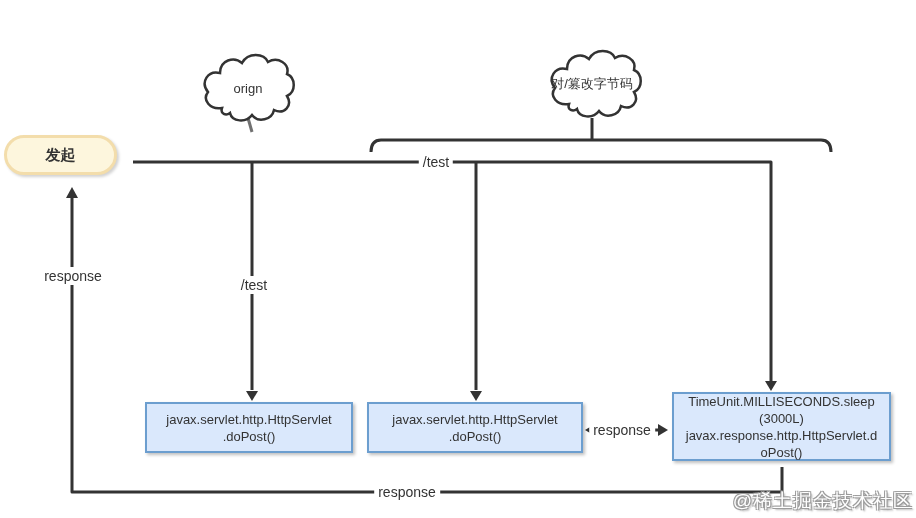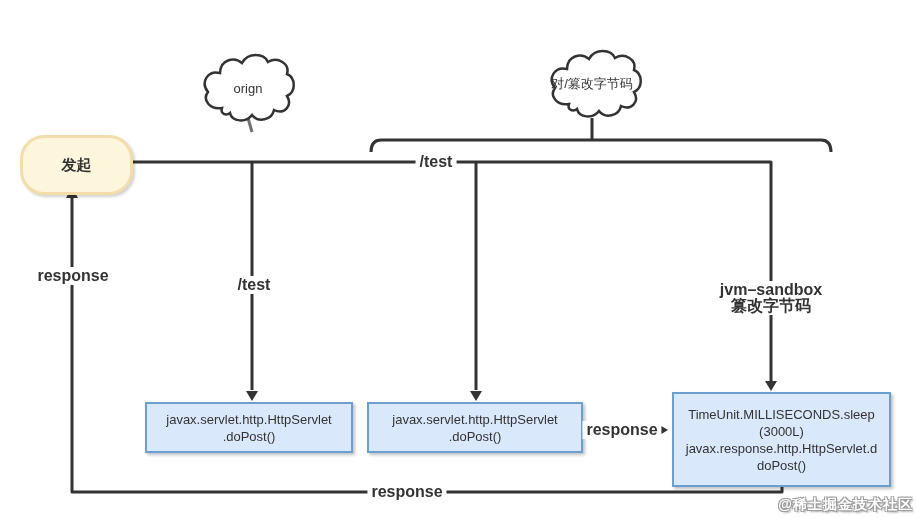--- a/index.html
+++ b/index.html
@@ -15,39 +15,39 @@
   .stub{stroke:#4d4d4d;stroke-width:3;fill:none;opacity:.8;}
   .arrow{fill:var(--line,#333);}
   .cloud{fill:#ffffff;stroke:var(--line,#333);stroke-width:2.5;}
   .cloud-label{
     position:absolute;transform:translate(-50%,-50%);
     font-size:13px;color:var(--label-text,#333);white-space:nowrap;text-align:center;
   }
   .edge-label{
     position:absolute;transform:translate(-50%,-50%);
     background:var(--background,#fff);color:var(--label-text,#333);
-    font-size:16px;line-height:16px;padding:1px 4px;white-space:nowrap;text-align:center;font-weight:bold;
+    font-size:14px;line-height:16px;padding:1px 4px;white-space:nowrap;text-align:center;
   }
   .node-box{
     position:absolute;box-sizing:border-box;
     background:var(--box-fill,#dae8fc);border:2px solid var(--box-border,#6c9ecf);
     display:flex;flex-direction:column;justify-content:center;align-items:center;
     color:var(--label-text,#333);font-size:13px;line-height:17px;text-align:center;
     box-shadow:2px 2px 3px rgba(0,0,0,0.25);
   }
   .initiator{
     position:absolute;box-sizing:border-box;
     background:var(--initiator-fill,#fdf6dd);border:3px solid var(--initiator-border,#f3ddab);
     border-radius:24px;display:flex;justify-content:center;align-items:center;
     color:var(--label-text,#333);font-size:15px;font-weight:bold;
     box-shadow:2px 2px 3px rgba(0,0,0,0.18);
   }
   .watermark{
     position:absolute;right:3px;bottom:4px;
-    font-size:14px;font-weight:bold;color:#ffffff;letter-spacing:1px;
+    font-size:19px;font-weight:normal;color:#ffffff;letter-spacing:1px;
     text-shadow:-1px -1px 0 #9c9c9c,1px -1px 0 #9c9c9c,-1px 1px 0 #9c9c9c,1px 1px 0 #9c9c9c,2px 2px 2px rgba(0,0,0,0.35);
     white-space:nowrap;
   }
 </style>
 </head>
 <body>
 
 <div class="diagram">
 
   <svg class="layer" width="916" height="518" viewBox="0 0 916 518">
@@ -75,46 +75,42 @@
     <path class="stub" d="M248 118 L252 132"></path>
 
     <path class="cloud" transform="translate(200,50)" d="M22 58 C10 60 2 50 8 42 C0 32 8 20 20 23 C20 10 34 6 42 13 C48 2 64 3 68 12 C78 6 90 14 87 24 C96 28 96 42 87 46 C93 56 84 65 74 60 C72 70 58 73 52 65 C46 73 32 72 30 63 C26 66 20 64 22 58 Z"></path>
 
     <path class="cloud" transform="translate(547,46)" d="M22 58 C10 60 2 50 8 42 C0 32 8 20 20 23 C20 10 34 6 42 13 C48 2 64 3 68 12 C78 6 90 14 87 24 C96 28 96 42 87 46 C93 56 84 65 74 60 C72 70 58 73 52 65 C46 73 32 72 30 63 C26 66 20 64 22 58 Z"></path>
   </svg>
 
   <div class="cloud-label" style="left:248px;top:88px">orign</div>
   <div class="cloud-label" style="left:592px;top:84px">对/篡改字节码</div>
 
-  <div class="initiator" style="left:20px;top:135px;width:113px;height:60px">
+  <div class="initiator" style="left:4px;top:135px;width:113px;height:40px">
     <span>发起</span>
   </div>
 
   <div class="node-box" style="left:145px;top:402px;width:208px;height:51px">
     <div>javax.servlet.http.HttpServlet</div>
     <div>.doPost()</div>
   </div>
 
   <div class="node-box" style="left:367px;top:402px;width:216px;height:51px">
     <div>javax.servlet.http.HttpServlet</div>
     <div>.doPost()</div>
   </div>
 
-  <div class="node-box" style="left:672px;top:392px;width:219px;height:95px">
+  <div class="node-box" style="left:672px;top:392px;width:219px;height:69px">
     <div>TimeUnit.MILLISECONDS.sleep</div>
     <div>(3000L)</div>
     <div>javax.response.http.HttpServlet.d</div>
-    <div>doPost()</div>
+    <div>oPost()</div>
   </div>
 
   <div class="edge-label" style="left:436px;top:162px">/test</div>
   <div class="edge-label" style="left:254px;top:285px">/test</div>
   <div class="edge-label" style="left:73px;top:276px">response</div>
   <div class="edge-label" style="left:407px;top:492px">response</div>
   <div class="edge-label" style="left:622px;top:430px">response</div>
-  <div class="edge-label" style="left:771px;top:298px">
-    <div>jvm–sandbox</div>
-    <div>篡改字节码</div>
-  </div>
 
   <div class="watermark">@稀土掘金技术社区</div>
 
 </div>
 
 </body></html>

